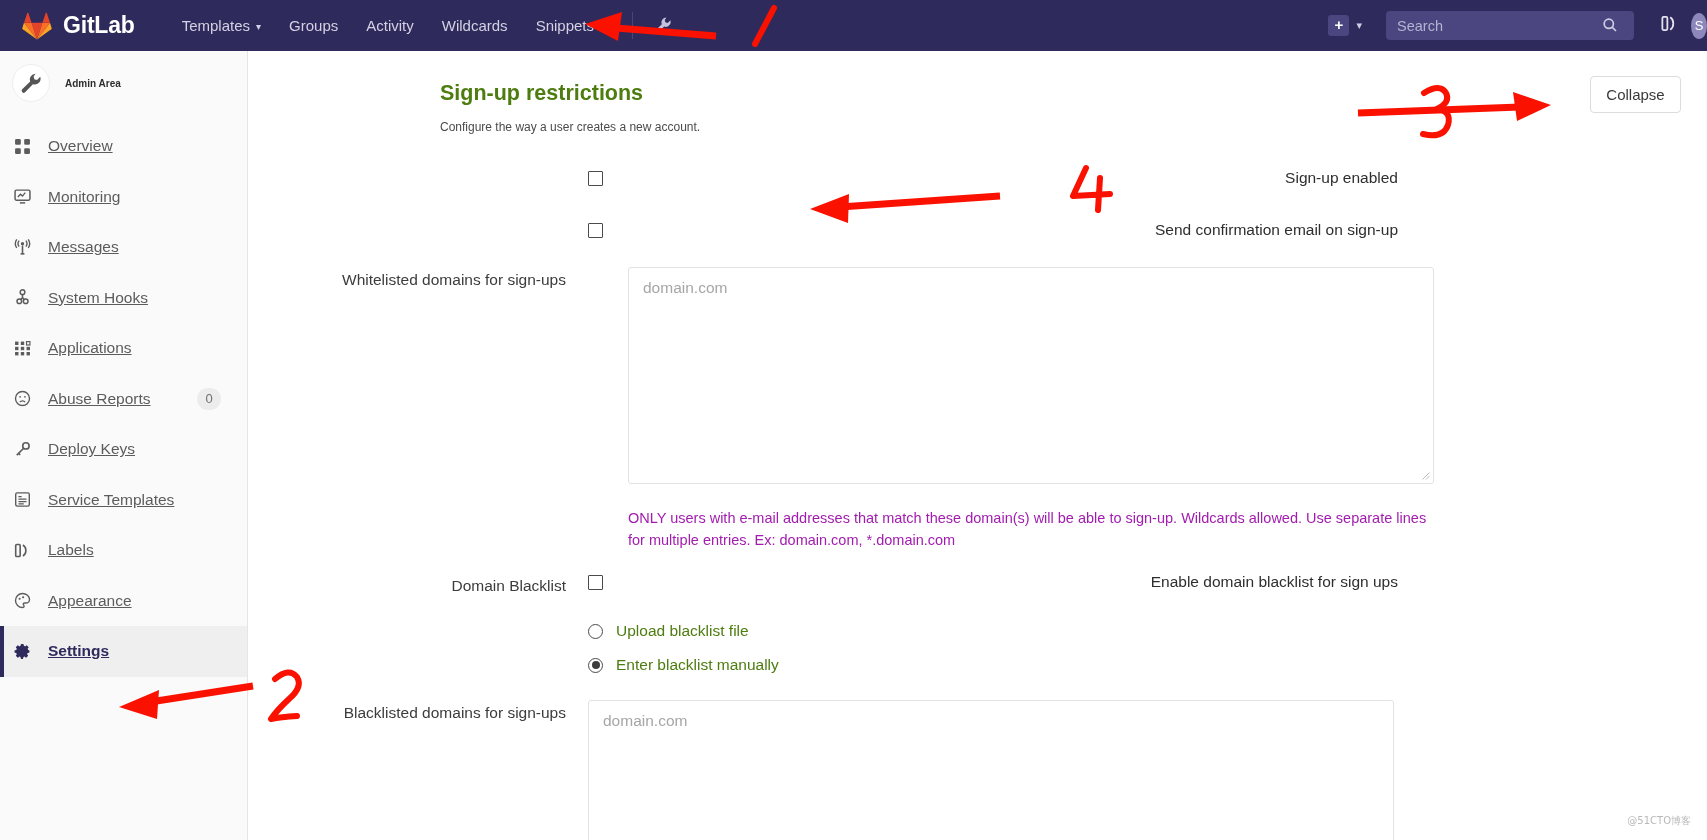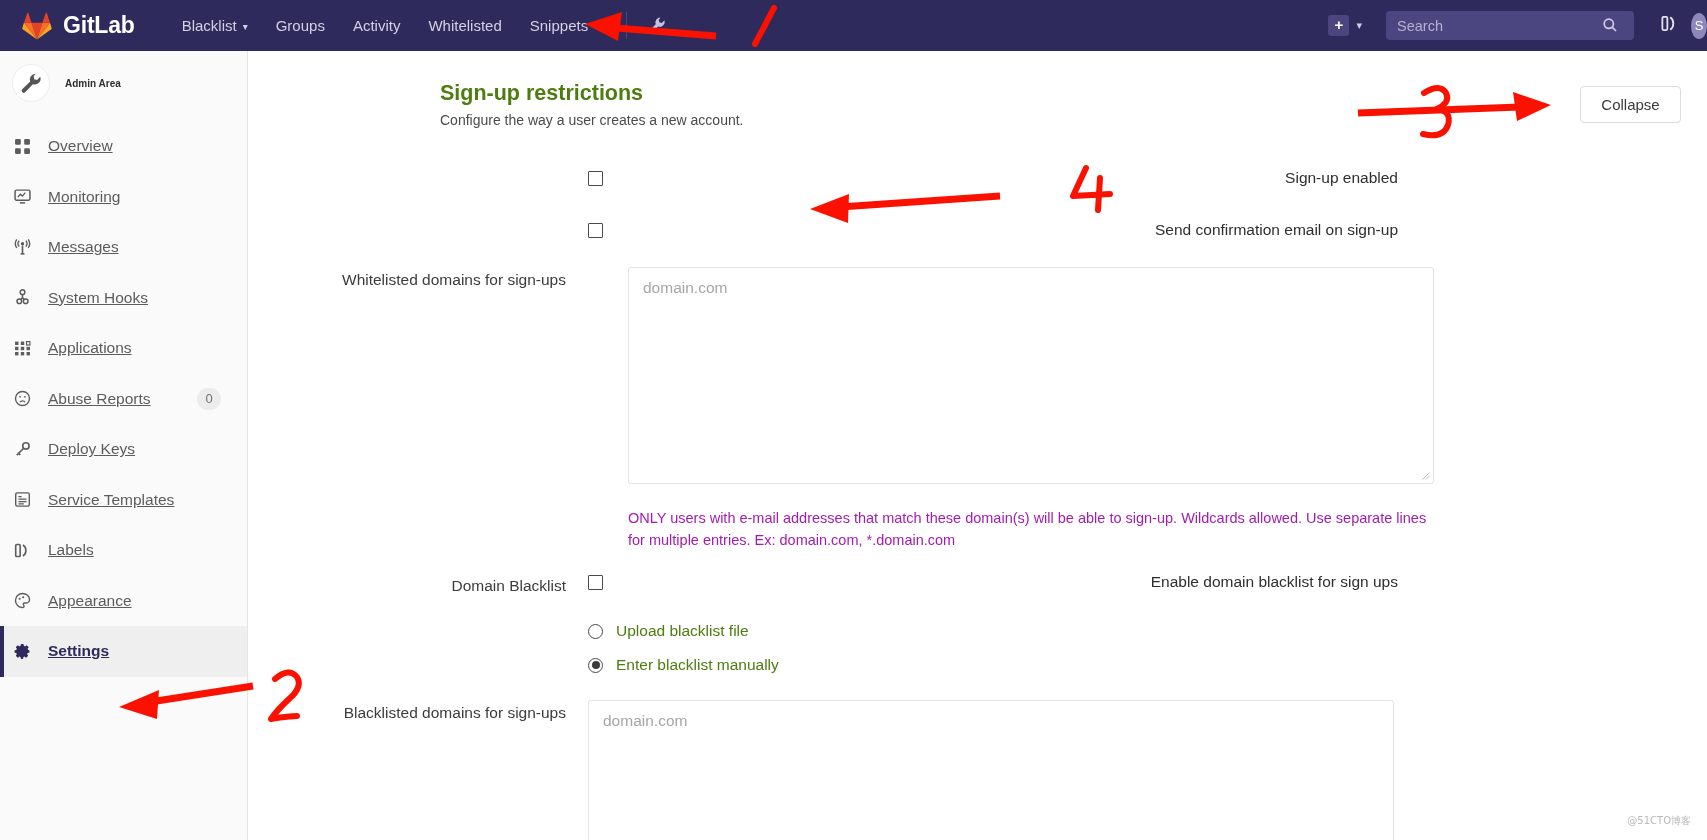--- a/index.html
+++ b/index.html
@@ -110,24 +110,24 @@
   
   .main {
     position: absolute; top: 51px; left: 249px;
     width: 1458px; height: 789px;
     background: #fff; overflow: hidden;
   }
   .panel-head {
     position: absolute; left: 191px; top: 30px;
   }
   .panel-title { font-size: 21.5px; font-weight: 700; color: #4d7c0f; }
-  .panel-sub { font-size: 14px; color: #4b4b4b; margin-top: 6px; }
+  .panel-sub { font-size: 12px; color: #4b4b4b; margin-top: 14px; }
   .collapse-btn {
-    position: absolute; right: 26px; top: 35px;
-    width: 101px; height: 37px;
+    position: absolute; right: 26px; top: 25px;
+    width: 91px; height: 37px;
     border: 1px solid #dcdcdc; border-radius: 4px;
     background: #fff; color: #3a3a3a; font-size: 15px;
     display: flex; align-items: center; justify-content: center;
     cursor: pointer;
   }
 
   .form { position: absolute; left: 0; top: 118px; width: 1458px; }
   .row { display: flex; align-items: flex-start; }
   .row-label {
     width: 339px; text-align: right; padding-right: 22px;
@@ -195,25 +195,25 @@
           <path fill="#fc6d26" d="M18 33.5 24.6 13.2h9.2z"></path>
           <path fill="#fca326" d="M33.8 13.2l2 6.2a1.4 1.4 0 0 1-.5 1.5L18 33.5z"></path>
           <path fill="#e24329" d="M33.8 13.2h-9.2l4-12.1a.7.7 0 0 1 1.3 0z"></path>
         </svg>
       </span>
       <span class="brand">GitLab</span>
     </div>
 
     <div class="nav-links">
       <div class="nav-link">
-        <span>Blacklist</span><span class="nav-caret">▾</span>
+        <span>Templates</span><span class="nav-caret">▾</span>
       </div>
       <div class="nav-link">Groups</div>
       <div class="nav-link">Activity</div>
-      <div class="nav-link">Whitelisted</div>
+      <div class="nav-link">Wildcards</div>
       <div class="nav-link">Snippets</div>
       <div class="nav-sep"></div>
       <div class="nav-wrench">
         <svg width="19" height="19" viewBox="0 0 16 16" fill="#c6c3de">
           <path d="M11.3 1.2a4.2 4.2 0 0 0-3.9 5.7L1.6 12.6a1.4 1.4 0 0 0 0 2l.1.1a1.4 1.4 0 0 0 2 0l5.7-5.8a4.2 4.2 0 0 0 5.3-5.4l-2.3 2.3-2-.5-.5-2z"></path>
         </svg>
       </div>
     </div>
 
     <div class="nav-right">

